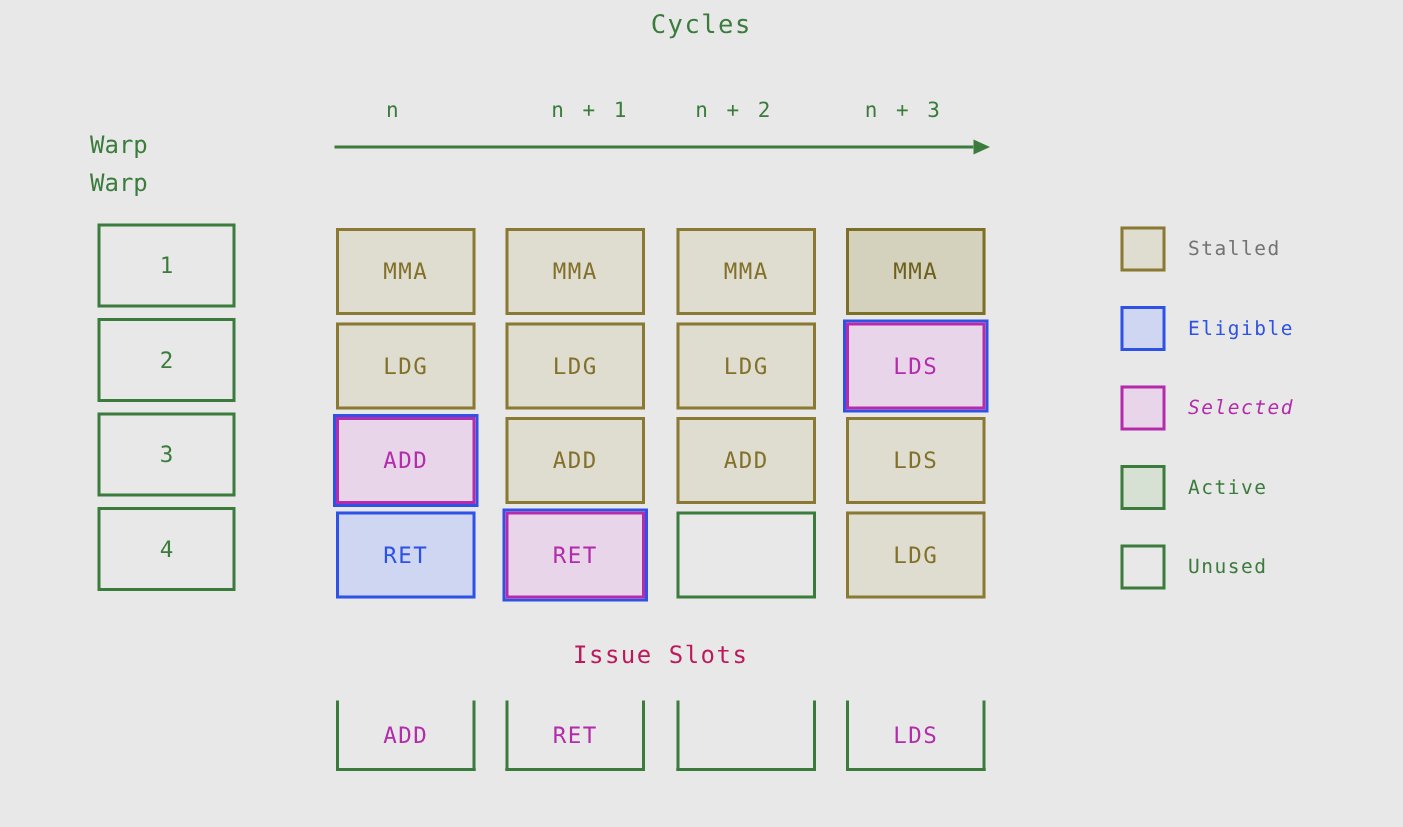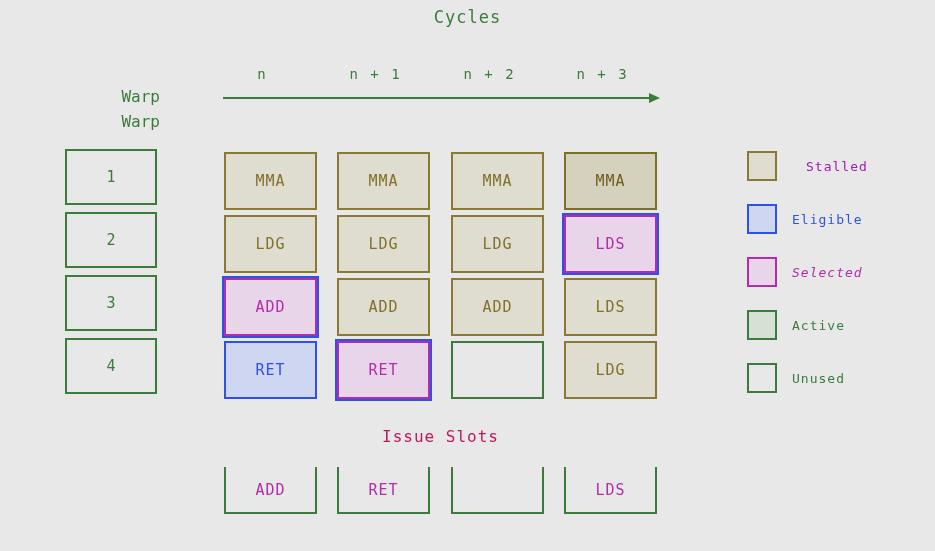--- a/index.html
+++ b/index.html
@@ -14,33 +14,33 @@
     overflow:hidden;
   }
 
   
   .title{
     position:absolute;top:7px;left:0;width:935px;
     text-align:center;font-size:17px;letter-spacing:1px;color:#3b7c3c;
   }
   .warp-label{
     position:absolute;top:84px;left:60px;width:100px;
-    text-align:right;font-size:16px;line-height:25px;color:#3b7c3c;
+    text-align:left;font-size:16px;line-height:25px;color:#3b7c3c;
   }
   .issue-title{
     position:absolute;top:427px;left:224px;width:433px;
     text-align:center;font-size:16px;letter-spacing:1px;color:#be185d;
   }
 
   
   .colhead{
     position:absolute;top:66px;width:93px;text-align:center;
     font-size:14px;letter-spacing:2px;color:#3b7c3c;white-space:pre;
   }
-  .h0{left:216px}.h1{left:329px}.h2{left:443px}.h3{left:556px}
+  .h0{left:216px}.h1{left:347px}.h2{left:443px}.h3{left:556px}
   .cycles-arrow{
     position:absolute;top:97px;left:223px;width:426px;height:0;
     border-top:2px solid #3b7c3c;
   }
   .cycles-arrow:after{
     content:"";position:absolute;right:-11px;top:-6px;
     width:0;height:0;
     border-left:11px solid #3b7c3c;
     border-top:5px solid transparent;
     border-bottom:5px solid transparent;
@@ -85,21 +85,21 @@
   .legend{
     position:absolute;left:747px;top:151px;
     display:flex;flex-direction:column;gap:23px;
   }
   .legend-item{display:flex;align-items:center;gap:15px;height:30px;}
   .legend-swatch{
     width:30px;height:30px;box-sizing:border-box;flex:0 0 30px;
     box-shadow:none !important;   
   }
   .legend-label{font-size:13px;letter-spacing:1px;}
-  .legend-label.stalled {color:#a21caf;background:none;border:none;margin-left:14px;}
+  .legend-label.stalled {color:#737373;background:none;border:none;}
   .legend-label.eligible{color:#2e52e6;background:none;border:none;}
   .legend-label.selected{color:#b42cab;background:none;border:none;box-shadow:none;font-style:italic;}
   .legend-label.active  {color:#3b7c3c;background:none;border:none;}
   .legend-label.unused  {color:#3b7c3c;background:none;border:none;}
 </style>
 </head>
 <body>
 
 <div id="stage">
 

